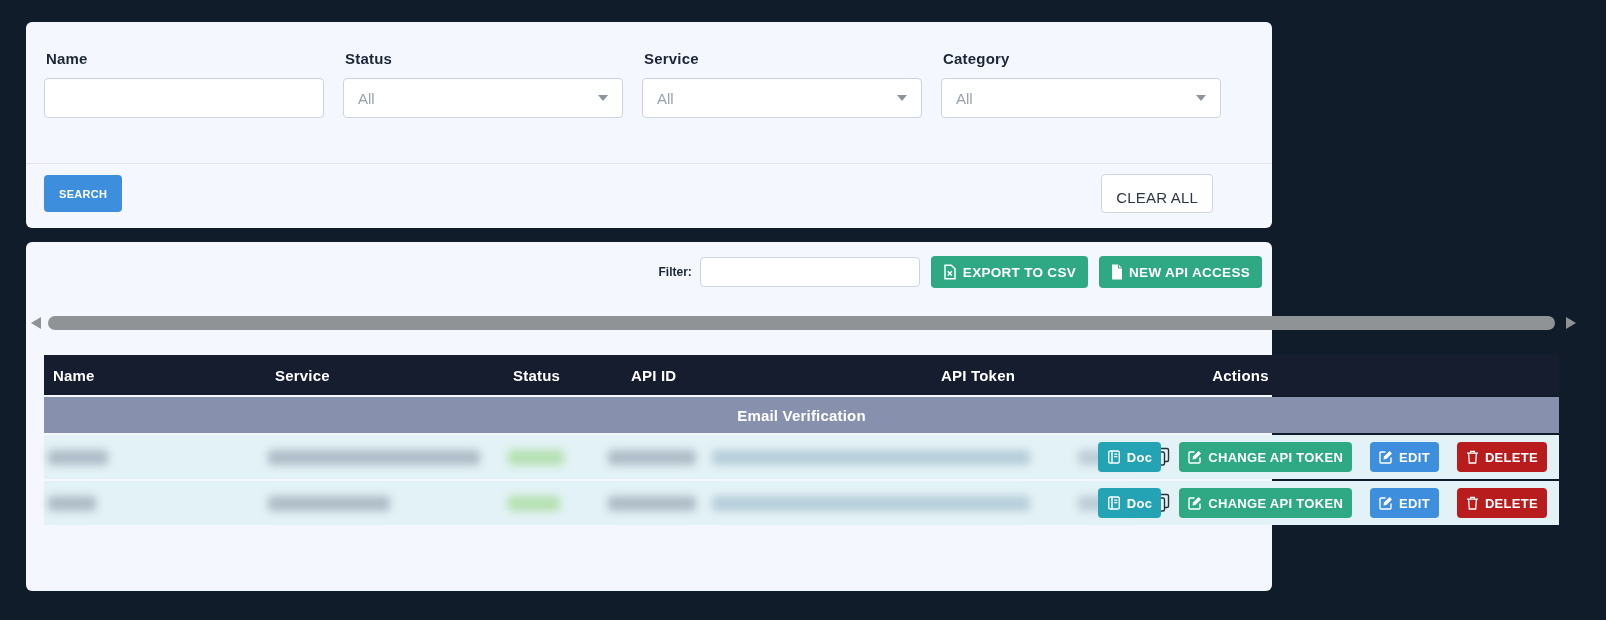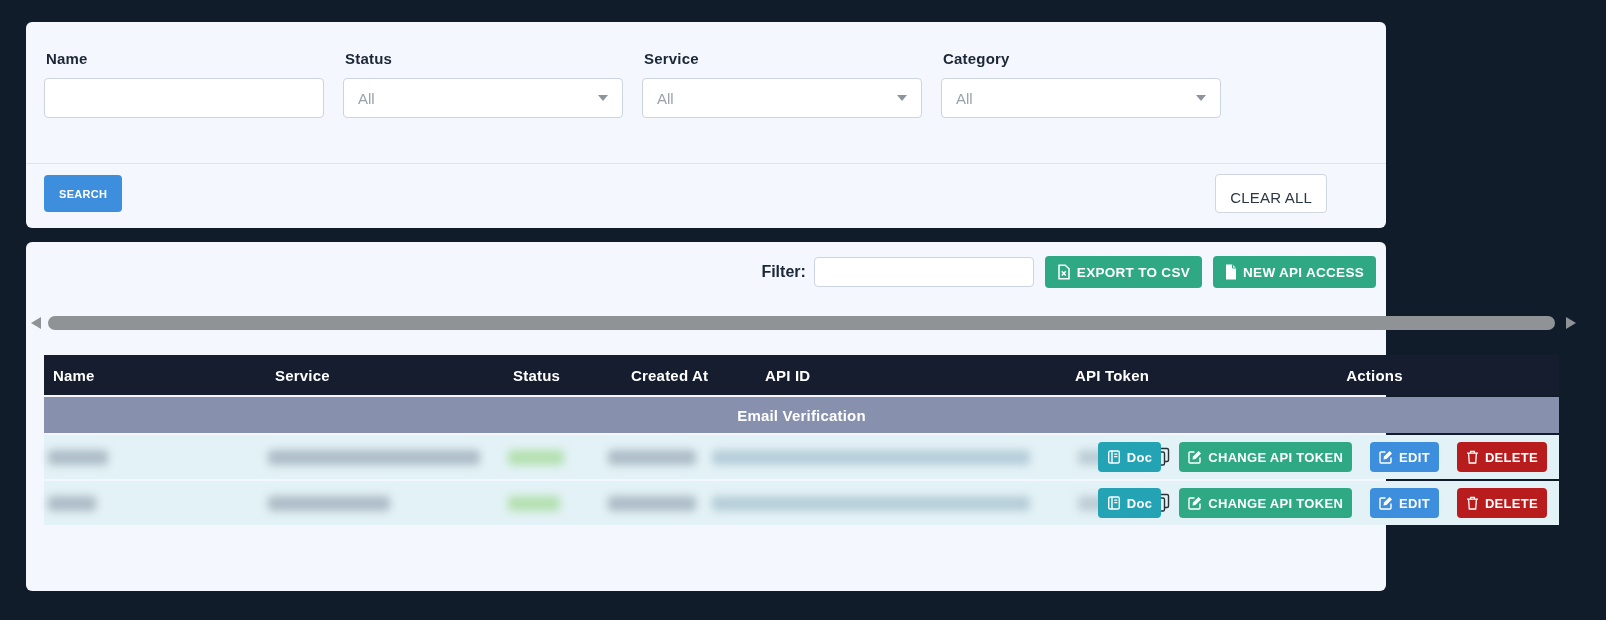--- a/index.html
+++ b/index.html
@@ -1,18 +1,18 @@
 <!DOCTYPE html>
 <html><head>
 <meta charset="utf-8">
 <style>
   html,body{margin:0;padding:0;background:#111c2b;}
   body{width:1606px;height:620px;position:relative;overflow:hidden;
        font-family:"Liberation Sans",sans-serif;-webkit-font-smoothing:antialiased;}
-  .card{position:absolute;left:26px;width:1360px;background:#f4f7fd;border-radius:6px;}
+  .card{position:absolute;left:26px;width:1246px;background:#f4f7fd;border-radius:6px;}
   .card-filters{top:22px;height:206px;}
   .card-table{top:242px;height:349px;}
 
   
   .fields{position:absolute;top:28px;left:18px;display:flex;gap:19px;}
   .field{width:280px;}
   .field-label{display:block;font-size:15px;font-weight:700;color:#1b2636;margin:0 0 11px 2px;letter-spacing:.2px;}
   .control{box-sizing:border-box;height:40px;width:100%;background:#fff;border:1px solid #ccd4e0;border-radius:4px;}
   input.control{padding:0 12px;font-size:15px;font-family:inherit;color:#26303e;outline:none;}
   .select{display:flex;align-items:center;justify-content:space-between;padding:0 14px;cursor:pointer;}
@@ -21,21 +21,21 @@
   .divider{position:absolute;top:141px;left:0;right:0;height:1px;background:#e0e6f0;}
   .btn{display:inline-flex;align-items:center;gap:6px;border:none;border-radius:4px;cursor:pointer;
        font-family:inherit;font-weight:700;letter-spacing:.3px;}
   .search-btn{position:absolute;left:18px;top:153px;height:37px;padding:0 15px;background:#3d8edd;color:#fff;font-size:11px;}
   .clear-btn{position:absolute;right:59px;top:152px;height:39px;padding:14px 14px;background:#fff;
              border:1px solid #cfd6e2;border-radius:4px;color:#2c3644;font-size:15px;font-weight:400;
              font-family:inherit;cursor:pointer;letter-spacing:.2px;}
 
   
   .toolbar{position:absolute;top:13px;right:10px;height:34px;display:flex;align-items:center;gap:11px;}
-  .filter-label{font-size:16px;font-weight:700;color:#1b2636;margin-right:-3px;}
+  .filter-label{font-size:12px;font-weight:700;color:#1b2636;margin-right:-3px;}
   .filter-input{width:220px;height:30px;box-sizing:border-box;background:#fff;border:1px solid #ccd4e0;
                 border-radius:4px;padding:0 10px;font-size:14px;font-family:inherit;outline:none;}
   .tbtn{height:32px;padding:0 12px;color:#fff;font-size:13.5px;}
   .tbtn-green{background:#2fa884;}
   .tbtn-blue{background:#3d8edd;padding:0 15px;}
   .tbtn .caret{border-top-color:#fff;margin-left:3px;}
 
   
   .hscroll{position:absolute;top:74px;left:0;width:1554px;height:15px;}
   .hs-arrow{position:absolute;top:1px;width:0;height:0;cursor:pointer;}
@@ -126,21 +126,20 @@
     <span class="hs-arrow hs-left"></span>
     <div class="hs-thumb"></div>
     <span class="hs-arrow hs-right"></span>
   </div>
 
   <div class="tbl">
     <div class="thead">
       <div class="th c0">Name</div>
       <div class="th c1">Service</div>
       <div class="th c2">Status</div>
-      <div class="th c3">Created At</div>
       <div class="th c4">API ID</div>
       <div class="th c5">API Token</div>
       <div class="th c6">Actions</div>
     </div>
 
     <div class="group-row">Email Verification</div>
 
     <div class="data-row">
       <div class="blob b-gray" style="left:4px;width:60px"></div>
       <div class="blob b-gray" style="left:224px;width:212px"></div>

